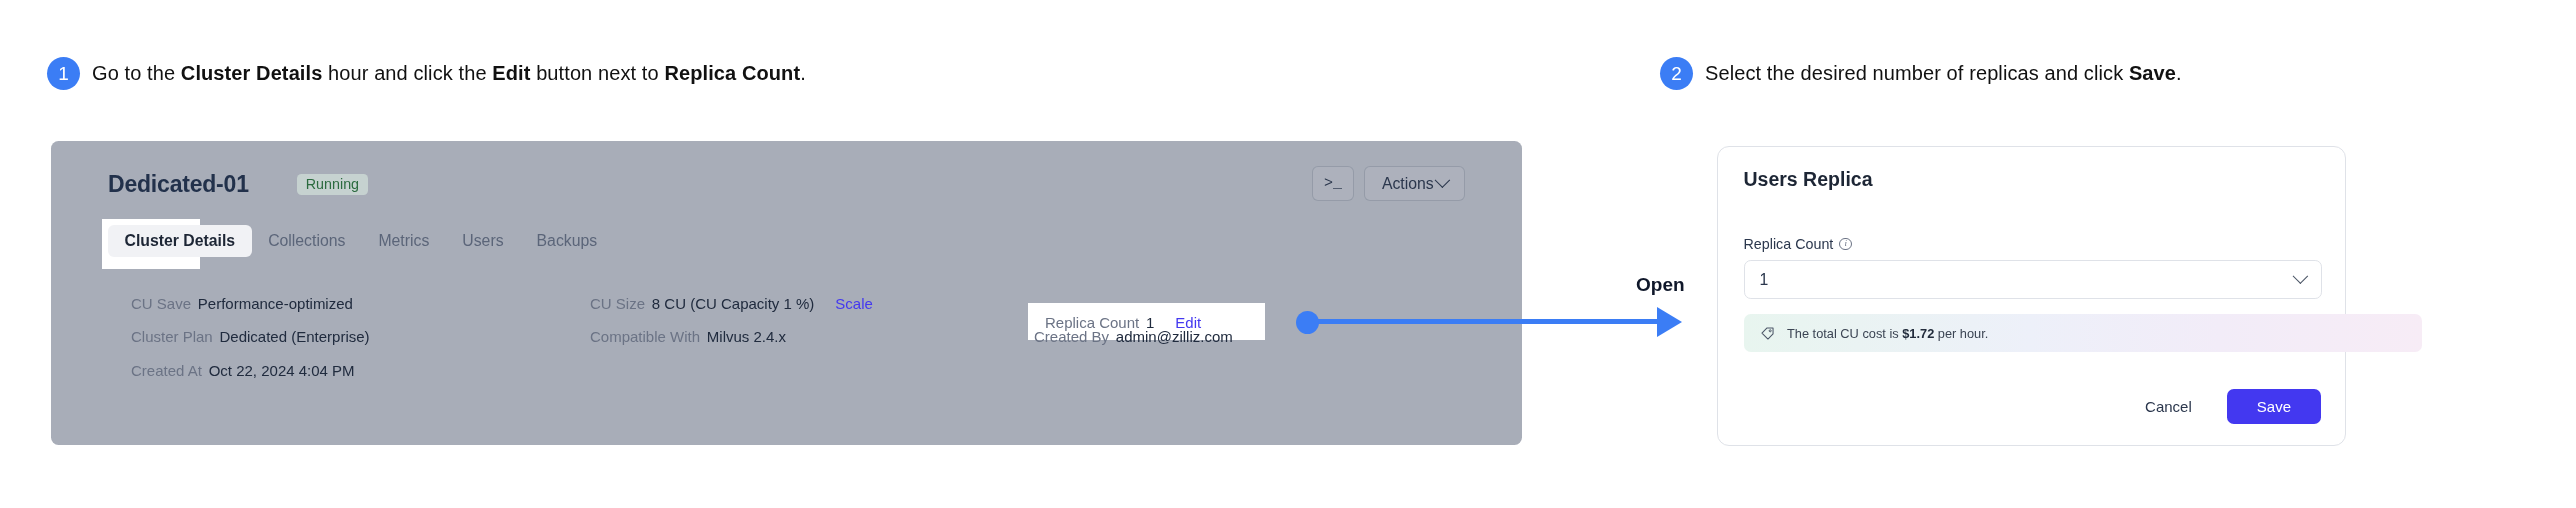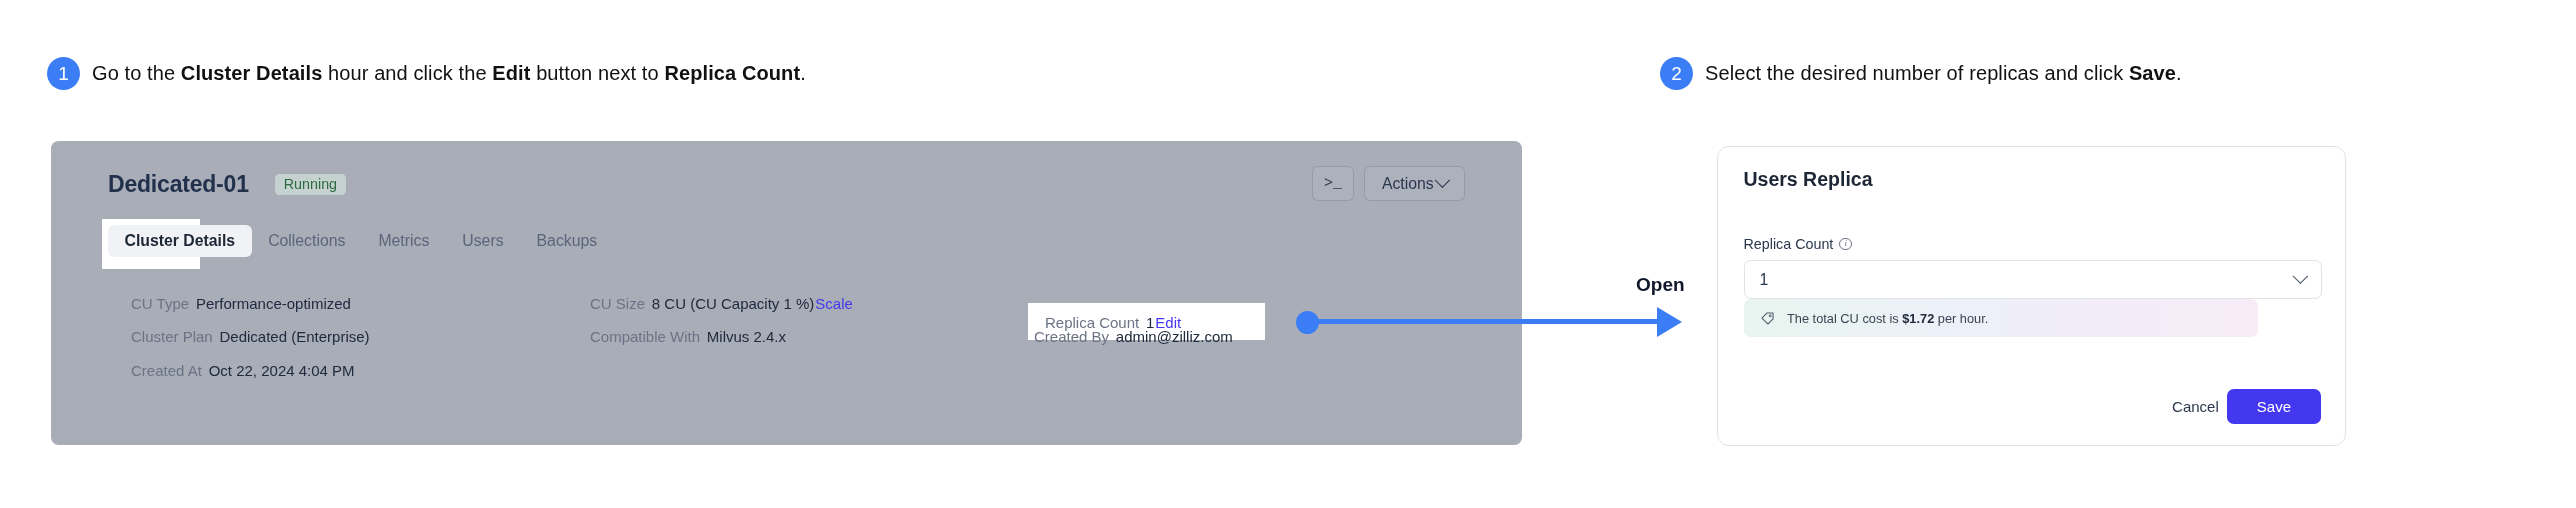--- a/index.html
+++ b/index.html
@@ -59,36 +59,37 @@
     overflow: hidden;
   }
 
   
   #panel-title-row {
     position: absolute;
     left: 57px;
     top: 30px;
     display: flex;
     align-items: center;
-    gap: 26px;
+    gap: 8px;
     justify-content: space-between;
   }
   #cluster-name {
     font-size: 23px;
     font-weight: 700;
     color: #22314b;
     letter-spacing: -0.2px;
   }
   #cluster-status {
     font-size: 14.3px;
     color: #2b6b3f;
     background: rgba(222, 240, 228, 0.55);
     border-radius: 4.5px;
     padding: 3px 9px 3.8px;
     line-height: 1;
+    margin-left: 40px;
   }
 
   
   #panel-actions {
     position: absolute;
     right: 57px;
     top: 25px;
     display: flex;
     align-items: center;
     gap: 10.5px;
@@ -146,21 +147,21 @@
 
   
   .detail {
     position: absolute;
     font-size: 15px;
     line-height: 1;
     white-space: nowrap;
   }
   .d-label { color: #6b7385; }
   .d-value { color: #202b3e; margin-left: 6.8px; }
-  .d-link { color: #4338f0; margin-left: 1px; }
+  .d-link { color: #4338f0; margin-left: 21px; }
 
   
   .col1 { left: 80px; }
   .col2 { left: 539px; }
   .col3 { left: 983px; }
   .row1 { top: 155px; }
   .row2 { top: 188px; }
   .row3 { top: 222px; }
 
   
@@ -287,43 +288,43 @@
   }
   .chev-thin {
     width: 9.8px; height: 9.8px;
     border-right: 1.5px solid #4b5566;
     border-bottom: 1.5px solid #4b5566;
     transform: rotate(45deg) translate(-2.3px,-2.3px);
   }
   #cost-banner {
     position: absolute;
     left: 25.5px;
-    top: 152px;
-    width: 514px;
+    top: 167px;
+    width: 678px;
     height: 38px;
     border-radius: 6.8px;
     background: linear-gradient(90deg, #e8f5ef 0%, #edf0f9 42%, #f2ecf8 70%, #f7ecf6 100%);
     box-sizing: border-box;
     display: flex;
     align-items: center;
     gap: 12px;
     padding: 0 16.5px;
   }
   #cost-text {
     font-size: 12.8px;
     color: #3b4453;
   }
   #cost-text b { font-weight: 700; color: #222c3c; }
   #modal-footer {
     position: absolute;
     right: 24px;
     bottom: 21px;
     display: flex;
     align-items: center;
-    gap: 5px;
+    gap: 32px;
   }
   #cancel-button {
     font-size: 15px;
     color: #2b374d;
     background: none;
     border: none;
     padding: 4.5px 3px;
     font-family: inherit;
   }
   #save-button {
@@ -372,21 +373,21 @@
   <div id="tabs-spotlight"></div>
   <div id="tabs">
     <div class="tab active">Cluster Details</div>
     <div class="tab">Collections</div>
     <div class="tab">Metrics</div>
     <div class="tab">Users</div>
     <div class="tab">Backups</div>
   </div>
 
   <div class="detail col1 row1">
-    <span class="d-label">CU Type</span><span class="d-value">Performance-optimized</span>
+    <span class="d-label">CU Save</span><span class="d-value">Performance-optimized</span>
   </div>
   <div class="detail col1 row2">
     <span class="d-label">Cluster Plan</span><span class="d-value">Dedicated (Enterprise)</span>
   </div>
   <div class="detail col1 row3">
     <span class="d-label">Created At</span><span class="d-value">Oct 22, 2024 4:04 PM</span>
   </div>
 
   <div class="detail col2 row1">
     <span class="d-label">CU Size</span><span class="d-value">8 CU (CU Capacity 1 %)</span><span class="d-link">Scale</span>

